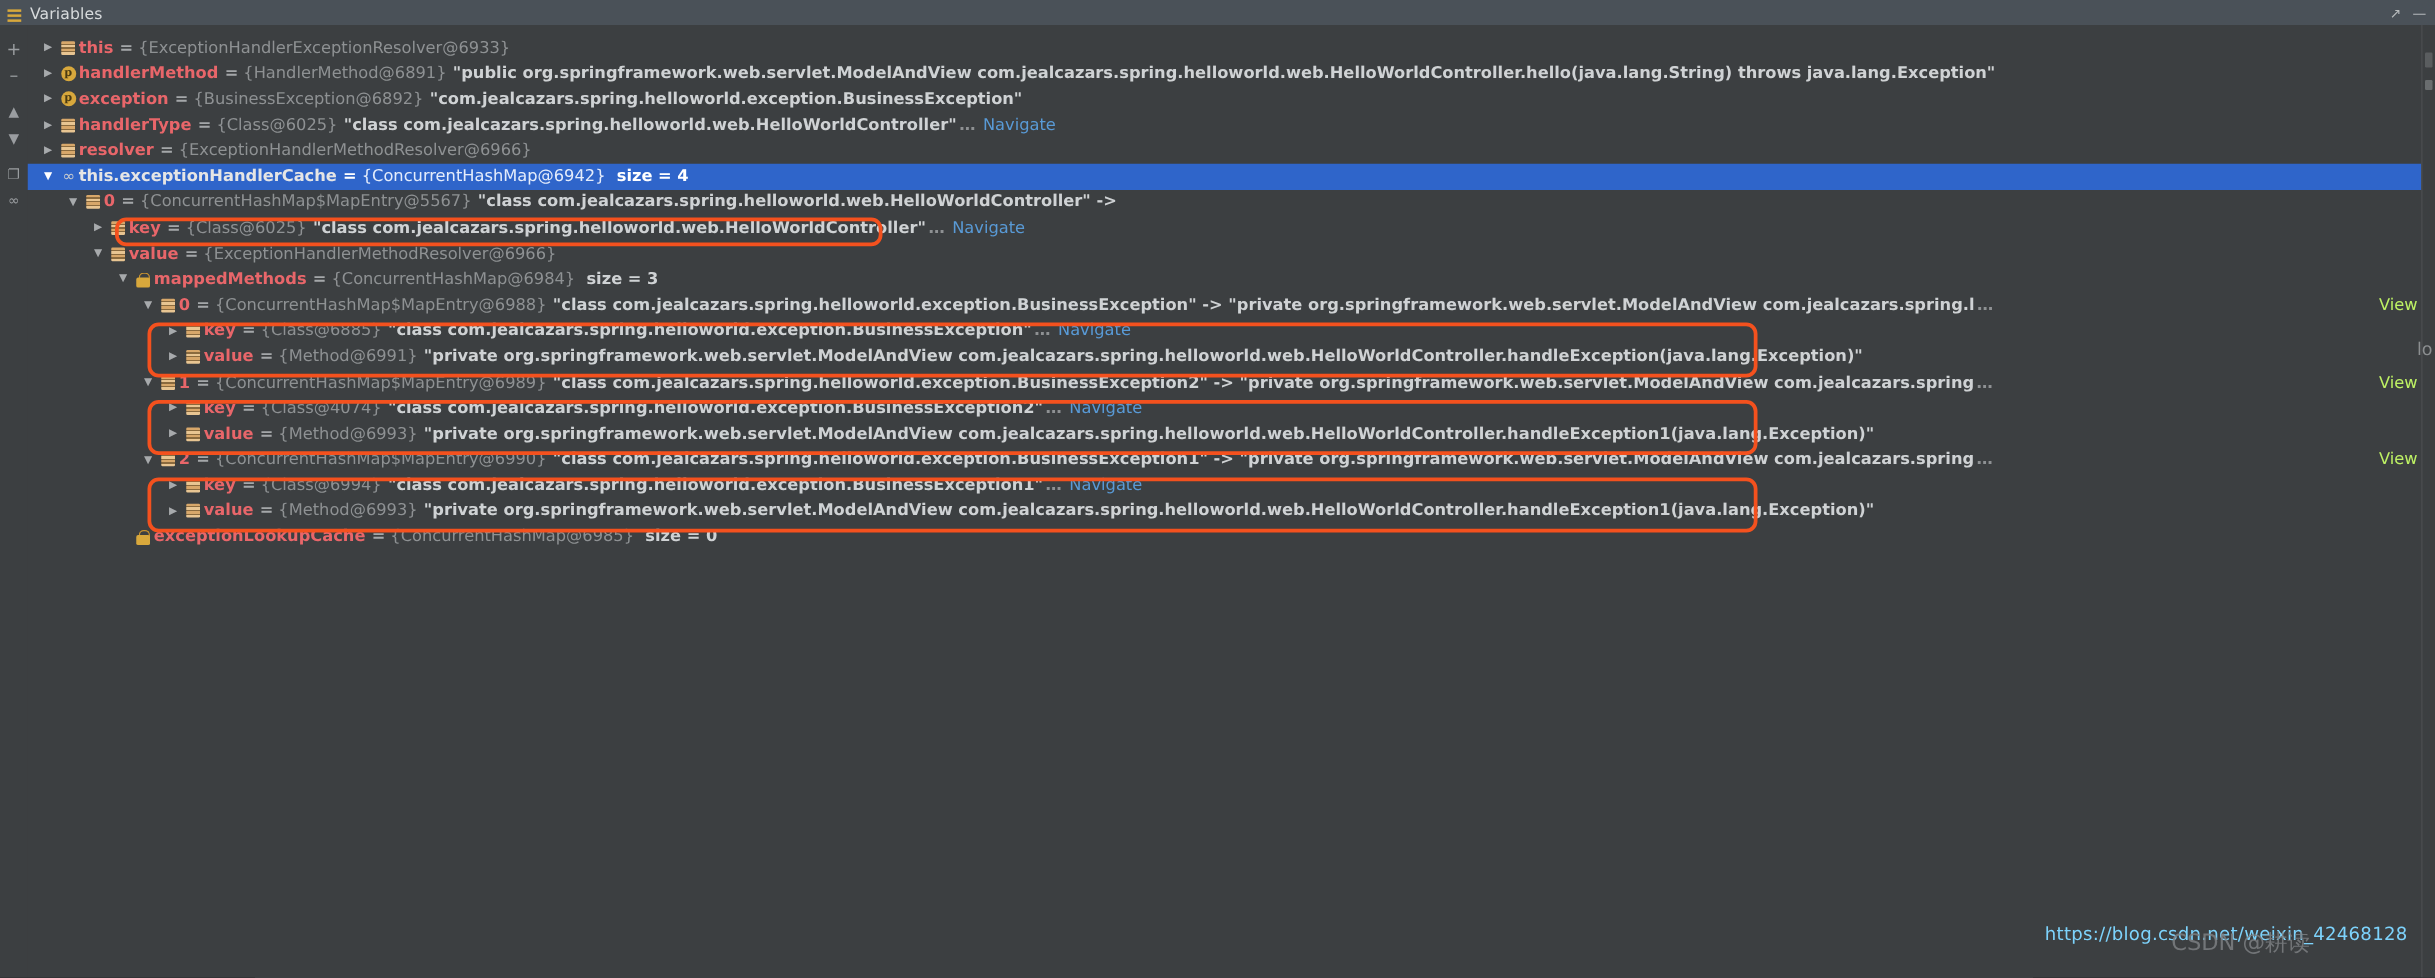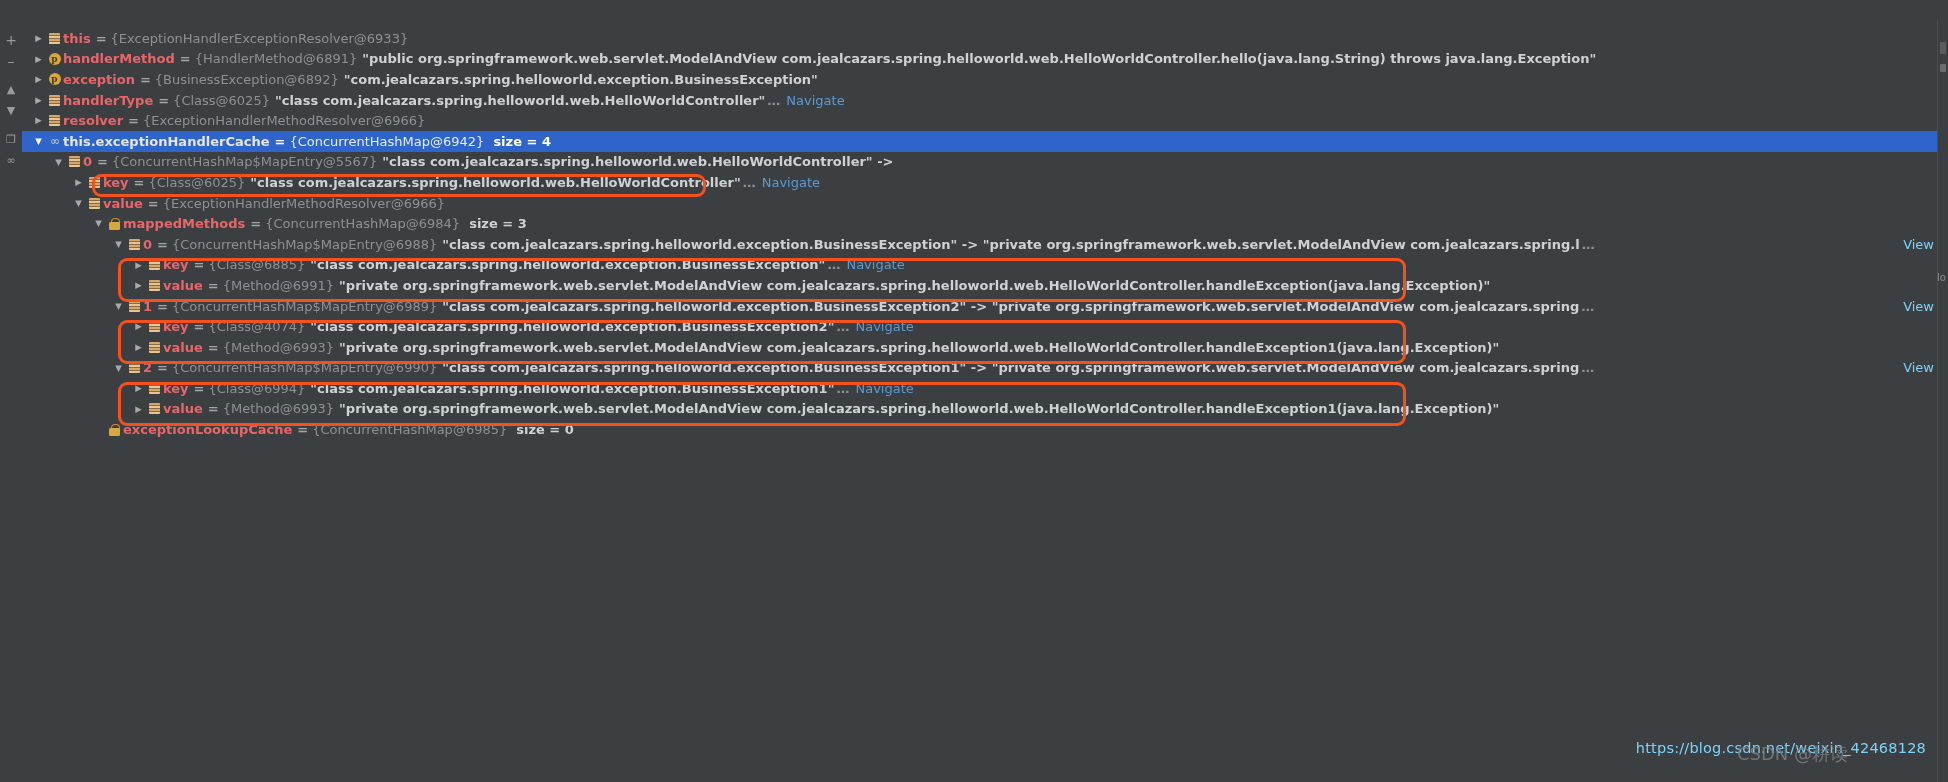--- a/index.html
+++ b/index.html
@@ -217,21 +217,21 @@
     color: #599ad6;
     padding-left: 6px;
     font-weight: normal;
     cursor: pointer;
   }
 
   
   .view-link {
     position: absolute;
     right: 14px;
-    color: #7dd3fc;
+    color: #bef264;
     font-size: 13px;
     cursor: pointer;
   }
 
   
   .annot {
     position: absolute;
     border: 3px solid #f4511e;
     border-radius: 9px;
     pointer-events: none;
@@ -269,29 +269,43 @@
     bottom: 16px;
     color: #7c7f82;
     font-size: 18px;
     opacity: .85;
     user-select: none;
   }
   .side-text {
     position: absolute;
     right: 2px;
     color: #8b8e90;
-    font-size: 10px;
+    font-size: 14px;
     user-select: none;
   }
 </style>
 </head>
 <body>
 
 <div id="app">
 
+  <div class="titlebar">
+    <span class="tb-icon">
+      <svg width="13" height="13" viewBox="0 0 13 13">
+        <rect x="1" y="1.5" width="11" height="2" fill="#d8a83c"></rect>
+        <rect x="1" y="5.5" width="11" height="2" fill="#d8a83c"></rect>
+        <rect x="1" y="9.5" width="11" height="2" fill="#d8a83c"></rect>
+      </svg>
+    </span>
+    <span class="tb-title">Variables</span>
+    <span class="tb-right">
+      <span>↗</span>
+      <span>—</span>
+    </span>
+  </div>
 
   <div class="gutter">
     <div class="g-btn">+</div>
     <div class="g-btn">–</div>
     <div class="g-sep"></div>
     <div class="g-btn sm">▲</div>
     <div class="g-btn sm">▼</div>
     <div class="g-sep"></div>
     <div class="g-btn sm">❐</div>
     <div class="g-btn sm">∞</div>

